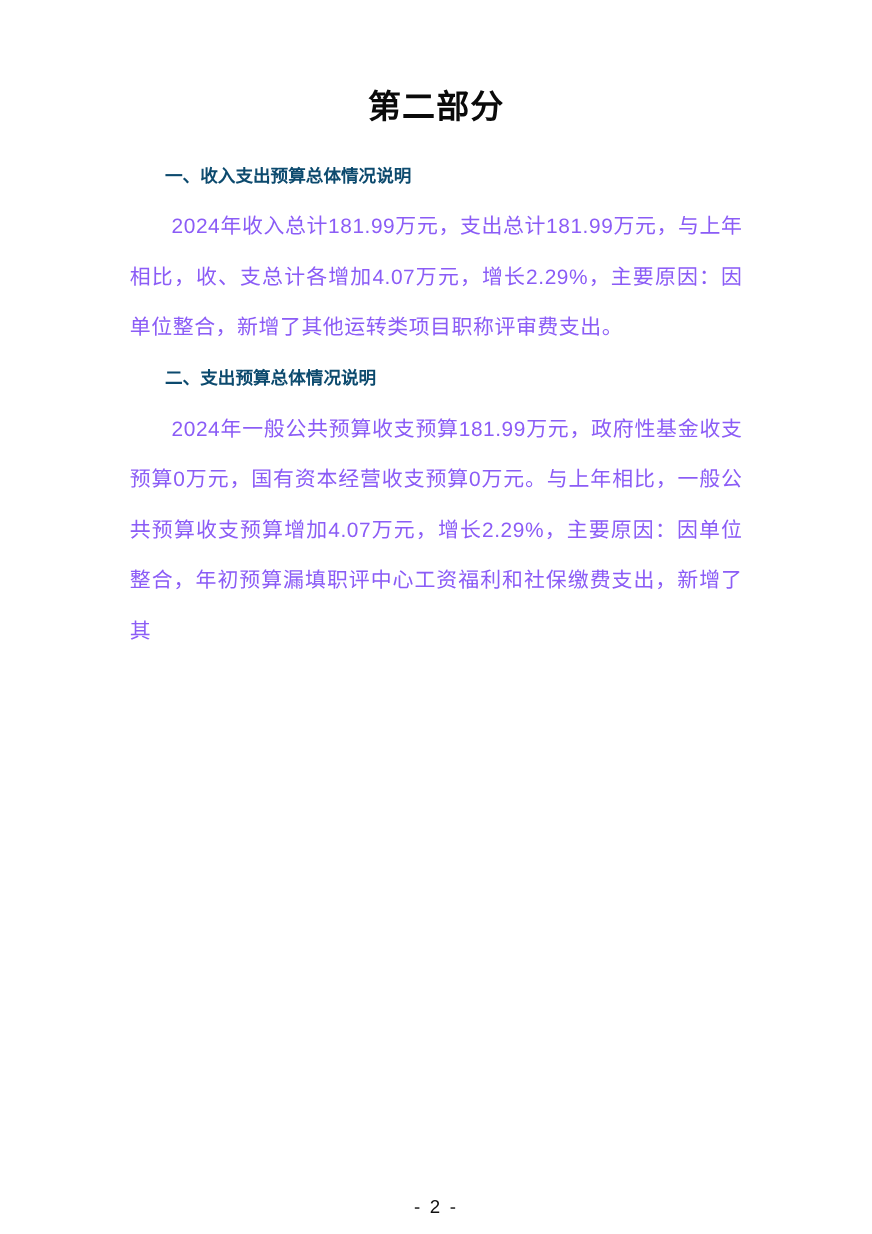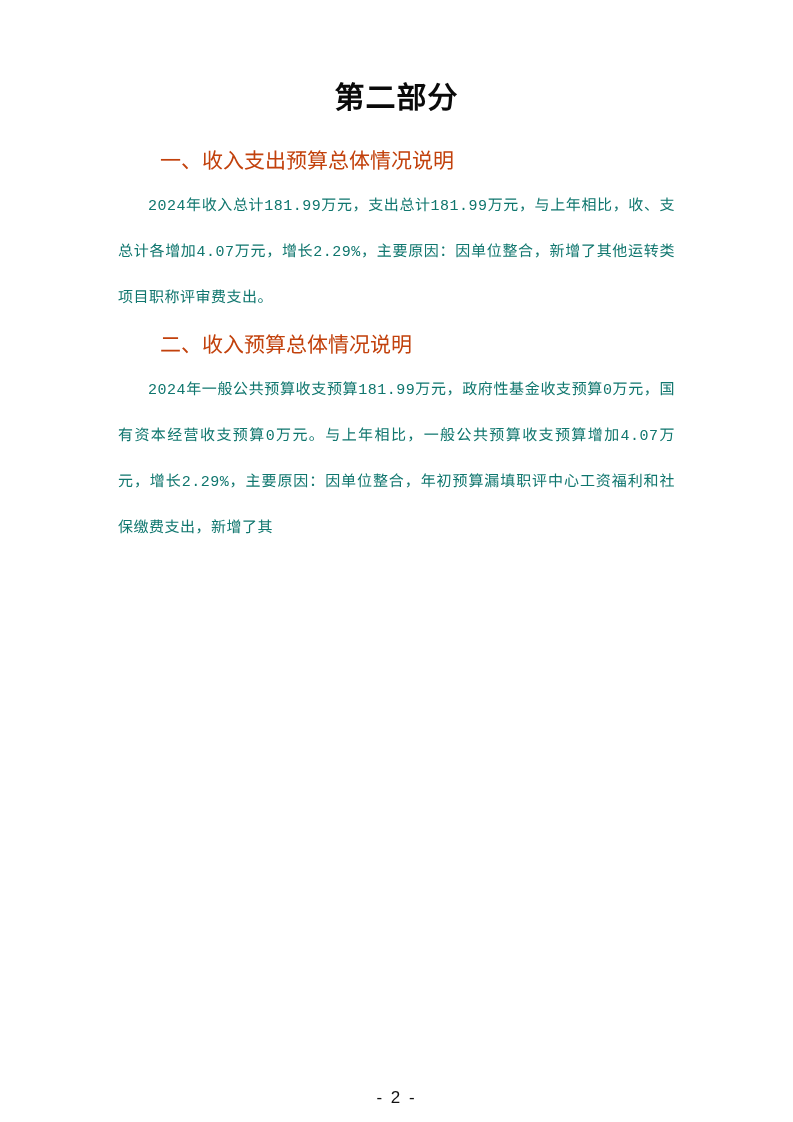--- a/index.html
+++ b/index.html
@@ -25,35 +25,35 @@
     font-family: "Liberation Sans", "DejaVu Sans", sans-serif;
     font-weight: bold;
     font-size: 30px;
     line-height: 52px;
     color: #0a0a0a;
     letter-spacing: 1px;
   }
   .doc-section { }
   .section-heading {
     font-family: "Liberation Sans", "DejaVu Sans", sans-serif;
-    font-weight: normal;
-    font-size: 21px;
+    font-weight: bold;
+    font-size: 16px;
     line-height: 46px;
     text-indent: 2em;
-    color: #c2410c;
+    color: #0c4a6e;
     white-space: nowrap;
   }
   .body-paragraph {
-    font-family: Liberation Mono, monospace;
-    font-size: 15px;
+    font-family: Liberation Sans, sans-serif;
+    font-size: 19px;
     line-height: 46px;
     text-indent: 2em;
     text-align: justify;
     text-justify: inter-ideograph;
-    color: #0f766e;
+    color: #8b5cf6;
     letter-spacing: 0.5px;
   }
   .page-footer {
     position: absolute;
     bottom: 14px;
     left: 0;
     width: 100%;
     text-align: center;
   }
   .page-number {
@@ -71,21 +71,21 @@
   <div class="title-block">
     <div class="title-line">第二部分</div>
   </div>
 
   <div class="doc-section">
     <div class="section-heading">一、收入支出预算总体情况说明</div>
     <p class="body-paragraph">2024年收入总计181.99万元，支出总计181.99万元，与上年相比，收、支总计各增加4.07万元，增长2.29%，主要原因：因单位整合，新增了其他运转类项目职称评审费支出。</p>
   </div>
 
   <div class="doc-section">
-    <div class="section-heading">二、收入预算总体情况说明</div>
+    <div class="section-heading">二、支出预算总体情况说明</div>
   </div>
 
 
   <div class="doc-section">
     <p class="body-paragraph">2024年一般公共预算收支预算181.99万元，政府性基金收支预算0万元，国有资本经营收支预算0万元。与上年相比，一般公共预算收支预算增加4.07万元，增长2.29%，主要原因：因单位整合，年初预算漏填职评中心工资福利和社保缴费支出，新增了其</p>
   </div>
 
   <div class="page-footer">
     <span class="page-number">- 2 -</span>
   </div>

